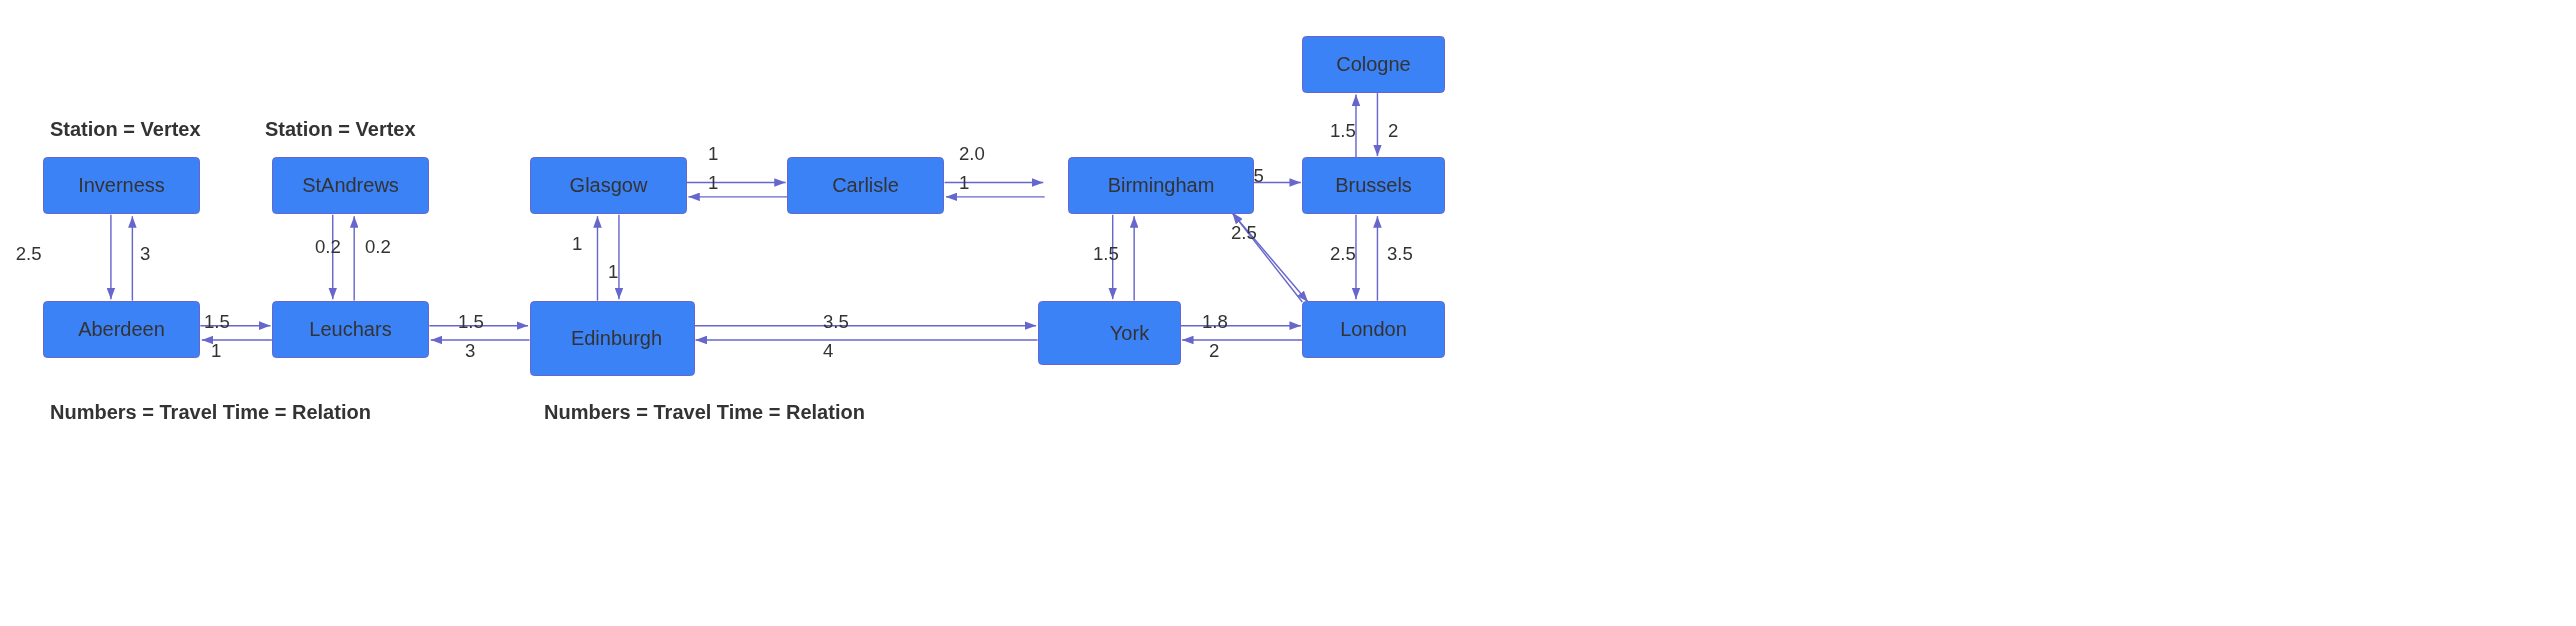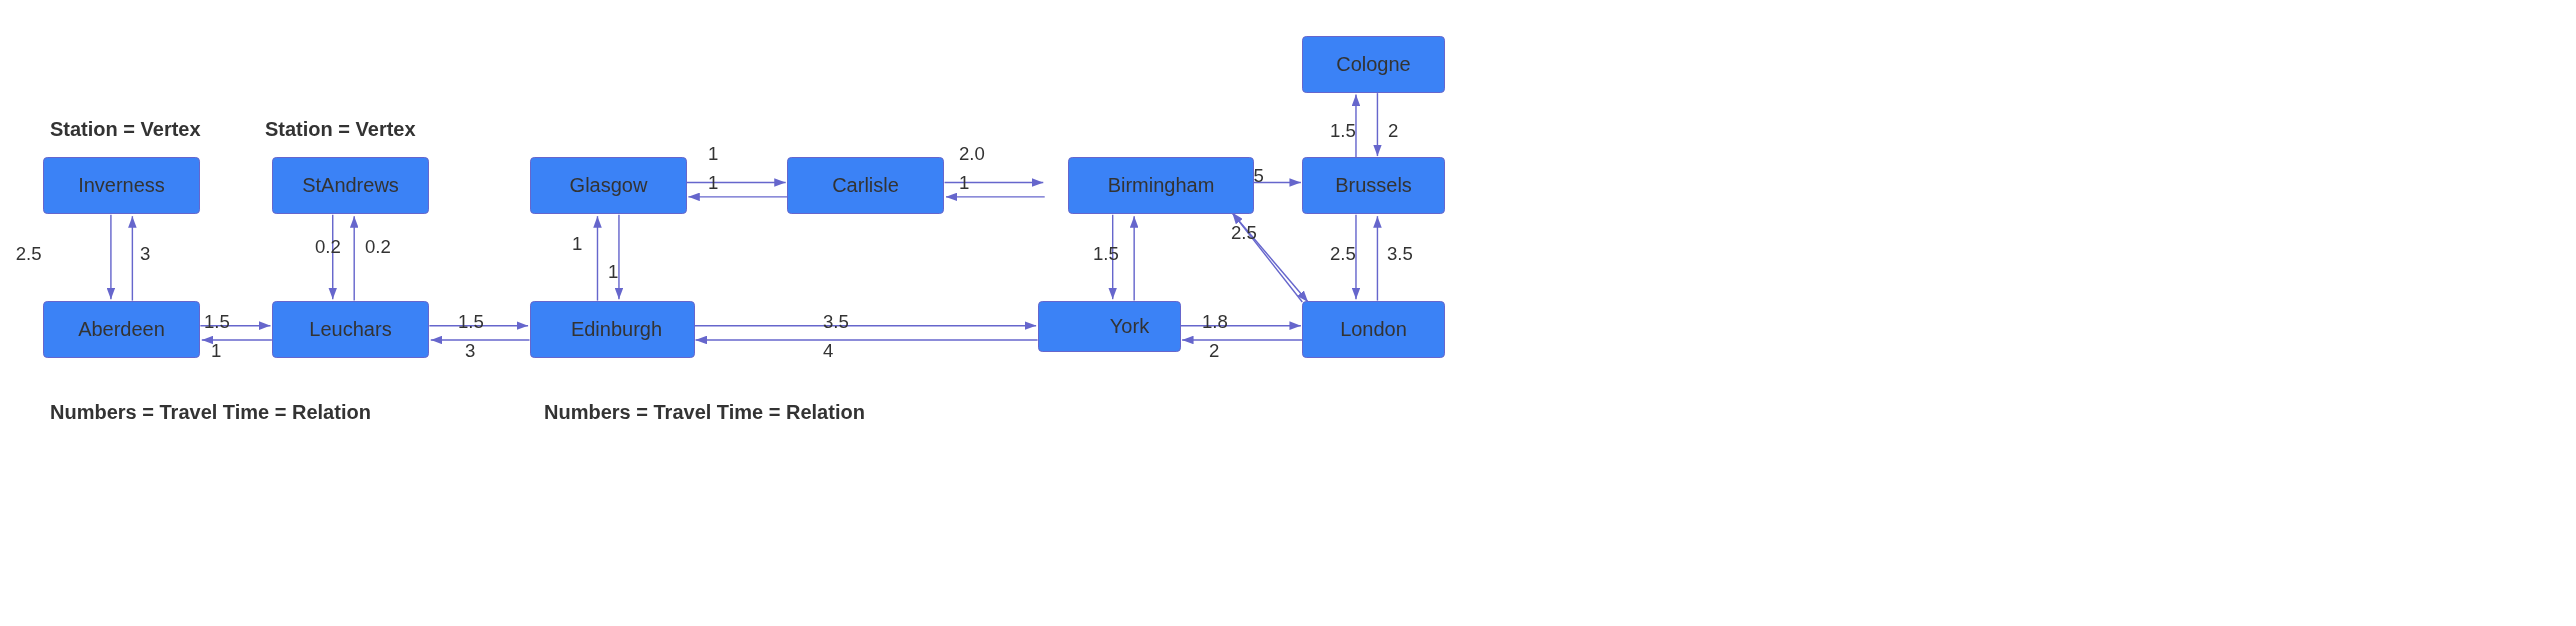--- a/index.html
+++ b/index.html
@@ -117,24 +117,24 @@
 
     <line x1="1895" y1="220" x2="1895" y2="132" stroke="#6666cc" stroke-width="2" marker-end="url(#ah-r)"></line>
     <line x1="1925" y1="130" x2="1925" y2="218" stroke="#6666cc" stroke-width="2" marker-end="url(#ah-r)"></line>
 
   </svg>
 
   <div class="node" style="left:43px; top:157px; width:157px; height:57px;">Inverness</div>
   <div class="node" style="left:43px; top:301px; width:157px; height:57px;">Aberdeen</div>
   <div class="node" style="left:272px; top:157px; width:157px; height:57px;">StAndrews</div>
   <div class="node" style="left:272px; top:301px; width:157px; height:57px;">Leuchars</div>
-  <div class="node" style="left:530px; top:301px; width:165px; height:57px;padding-left:8px;">Edinburgh</div>
+  <div class="node" style="left:530px; top:301px; width:165px; height:75px;padding-left:8px;">Edinburgh</div>
   <div class="node" style="left:530px; top:157px; width:157px; height:57px;">Glasgow</div>
   <div class="node" style="left:787px; top:157px; width:157px; height:57px;">Carlisle</div>
-  <div class="node" style="left:1038px; top:301px; width:143px; height:51px;padding-left:40px;">York</div>
+  <div class="node" style="left:1038px; top:301px; width:143px; height:64px;padding-left:40px;">York</div>
   <div class="node" style="left:1045px; top:157px; width:186px; height:57px;margin-left:23px;">Birmingham</div>
   <div class="node" style="left:1302px; top:301px; width:143px; height:57px;">London</div>
   <div class="node" style="left:1302px; top:157px; width:143px; height:57px;">Brussels</div>
   <div class="node" style="left:1302px; top:36px; width:143px; height:57px;">Cologne</div>
 
   <div class="label-bold" style="left:50px; top:118px;">Station = Vertex</div>
   <div class="label-bold" style="left:265px; top:118px;">Station = Vertex</div>
   <div class="label-bold" style="left:50px; top:401px;">Numbers = Travel Time = Relation</div>
   <div class="label-bold" style="left:544px; top:401px;">Numbers = Travel Time = Relation</div>
 

